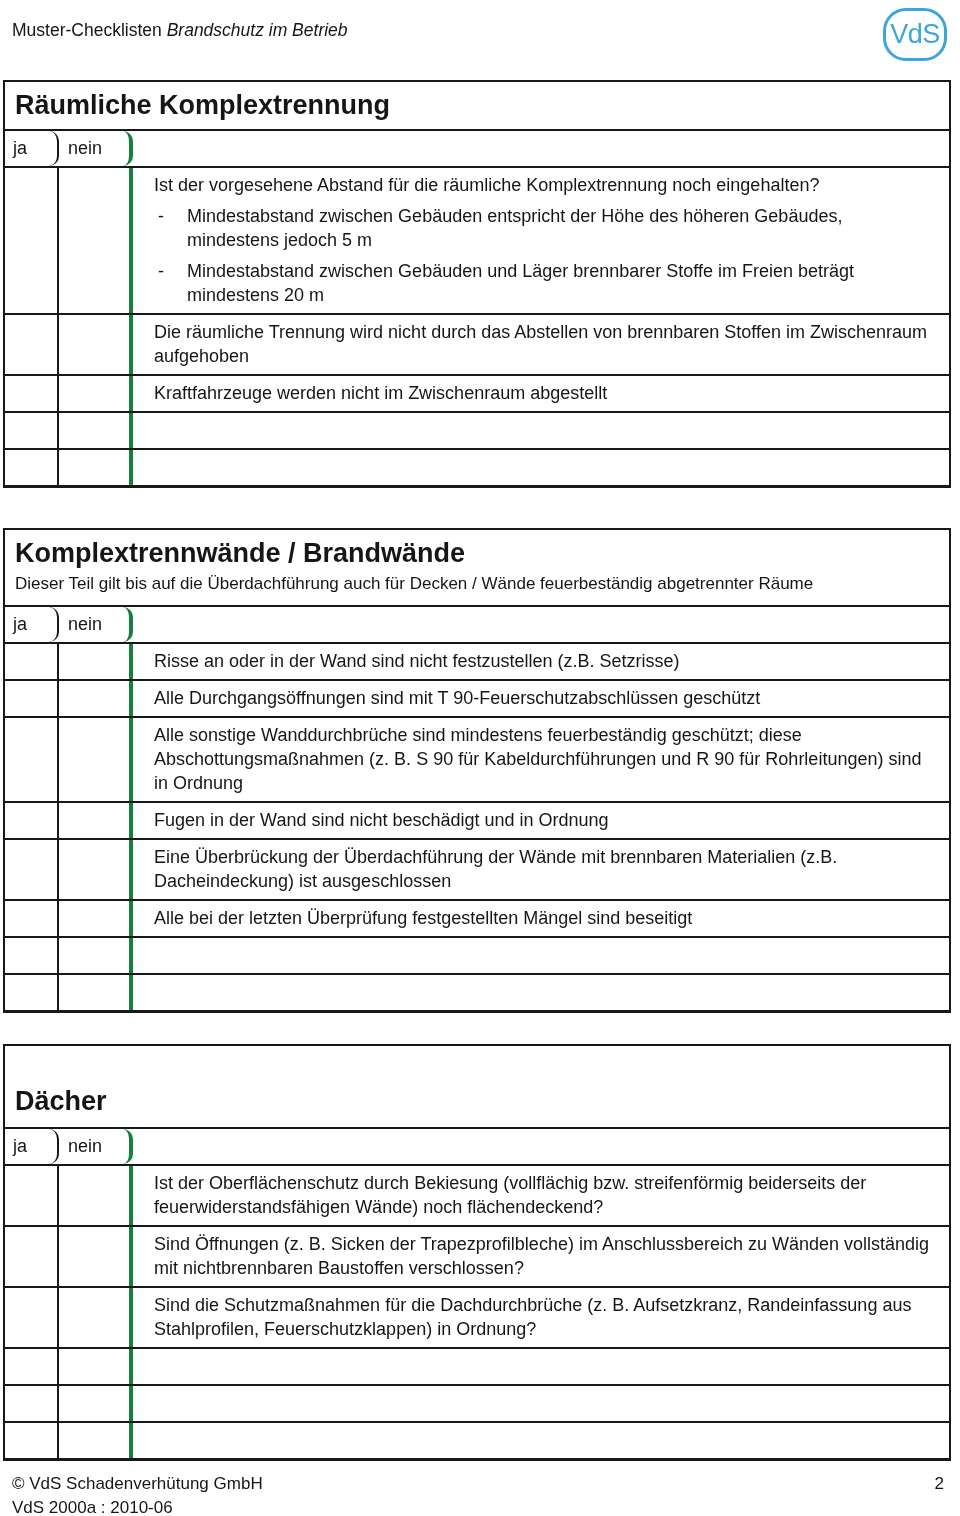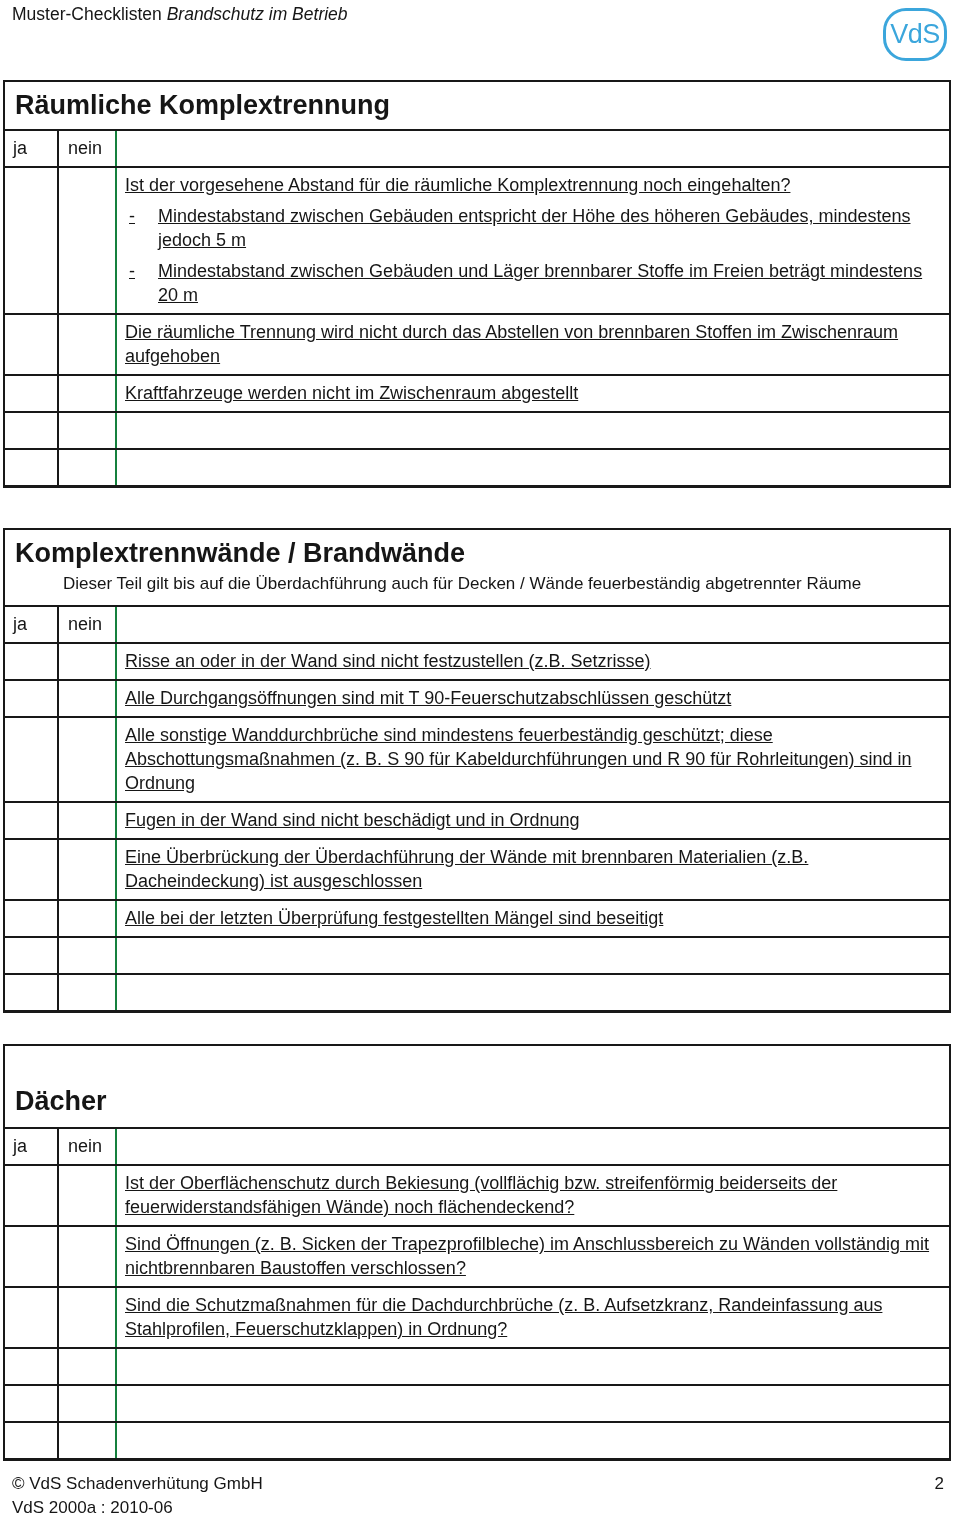--- a/index.html
+++ b/index.html
@@ -8,21 +8,21 @@
     background: #ffffff;
     font-family: "Liberation Sans", sans-serif;
     color: #161616;
     position: relative;
     overflow: hidden;
   }
   .page { position: absolute; inset: 0; }
 
   
   .doc-header-text {
-    position: absolute; top: 4px; left: 12px;
+    position: absolute; top: 20px; left: 12px;
     font-size: 17.5px; white-space: nowrap;
   }
   .doc-header-text .it { font-style: italic; }
   .vds-logo {
     position: absolute; top: 8px; right: 13px;
     width: 58px; height: 47px;
     border: 3px solid #3BA6DC; border-radius: 23px;
     display: flex; align-items: center; justify-content: center;
     color: #3BA6DC; font-size: 27px; font-weight: 500; letter-spacing: -0.5px;
     background: #fff;
@@ -33,30 +33,30 @@
   .sect {
     border: 2px solid #181818;
     border-bottom-width: 3px;
     background: #fff;
   }
   .sect.m40 { margin-top: 40px; }
   .sect.m30 { margin-top: 31px; }
 
   .sec-header { padding: 10px 10px 11px 10px; }
   .sec-title { font-size: 27px; font-weight: bold; line-height: 26px; }
-  .sec-subtitle { font-size: 17px; line-height: 21px; margin-top: 7px; margin-left: 48px; }
+  .sec-subtitle { font-size: 17px; line-height: 21px; margin-top: 7px; }
   .sec-header.tall { padding-top: 14px; padding-bottom: 13px; margin-top: 28px; }
 
   .trow { display: flex; border-top: 2px solid #181818; box-sizing: border-box; }
   .cell { box-sizing: border-box; }
   .c-ja   { width: 54px; border-right: 2px solid #181818; padding: 5px 4px 5px 8px; }
-  .c-nein { width: 58px; border-right: 2px solid #15803d; padding: 5px 4px 5px 9px; }
-  .c-text { flex: 1; padding: 5px 12px 6px 8px; text-decoration: underline; }
+  .c-nein { width: 74px; border-right: 4px solid #15803d; padding: 5px 4px 5px 9px; }
+  .c-text { flex: 1; padding: 5px 12px 6px 21px; }
   .hdr-row { min-height: 37px; font-size: 18px; }
-  .hdr-row .cell { line-height: 25px; }
+  .hdr-row .cell { line-height: 25px; border-radius: 10px; }
   .item-row { min-height: 37px; }
   .q { font-size: 18px; line-height: 24px; }
   .bullet { display: flex; margin-top: 7px; font-size: 18px; line-height: 24px; }
   .bullet .dash { width: 33px; flex: 0 0 33px; padding-left: 4px; box-sizing: border-box; }
   .bullet .btxt { flex: 1; }
 
   
   .footer {
     position: absolute; top: 1472px; left: 12px; right: 16px;
     display: flex; justify-content: space-between; align-items: flex-start;

